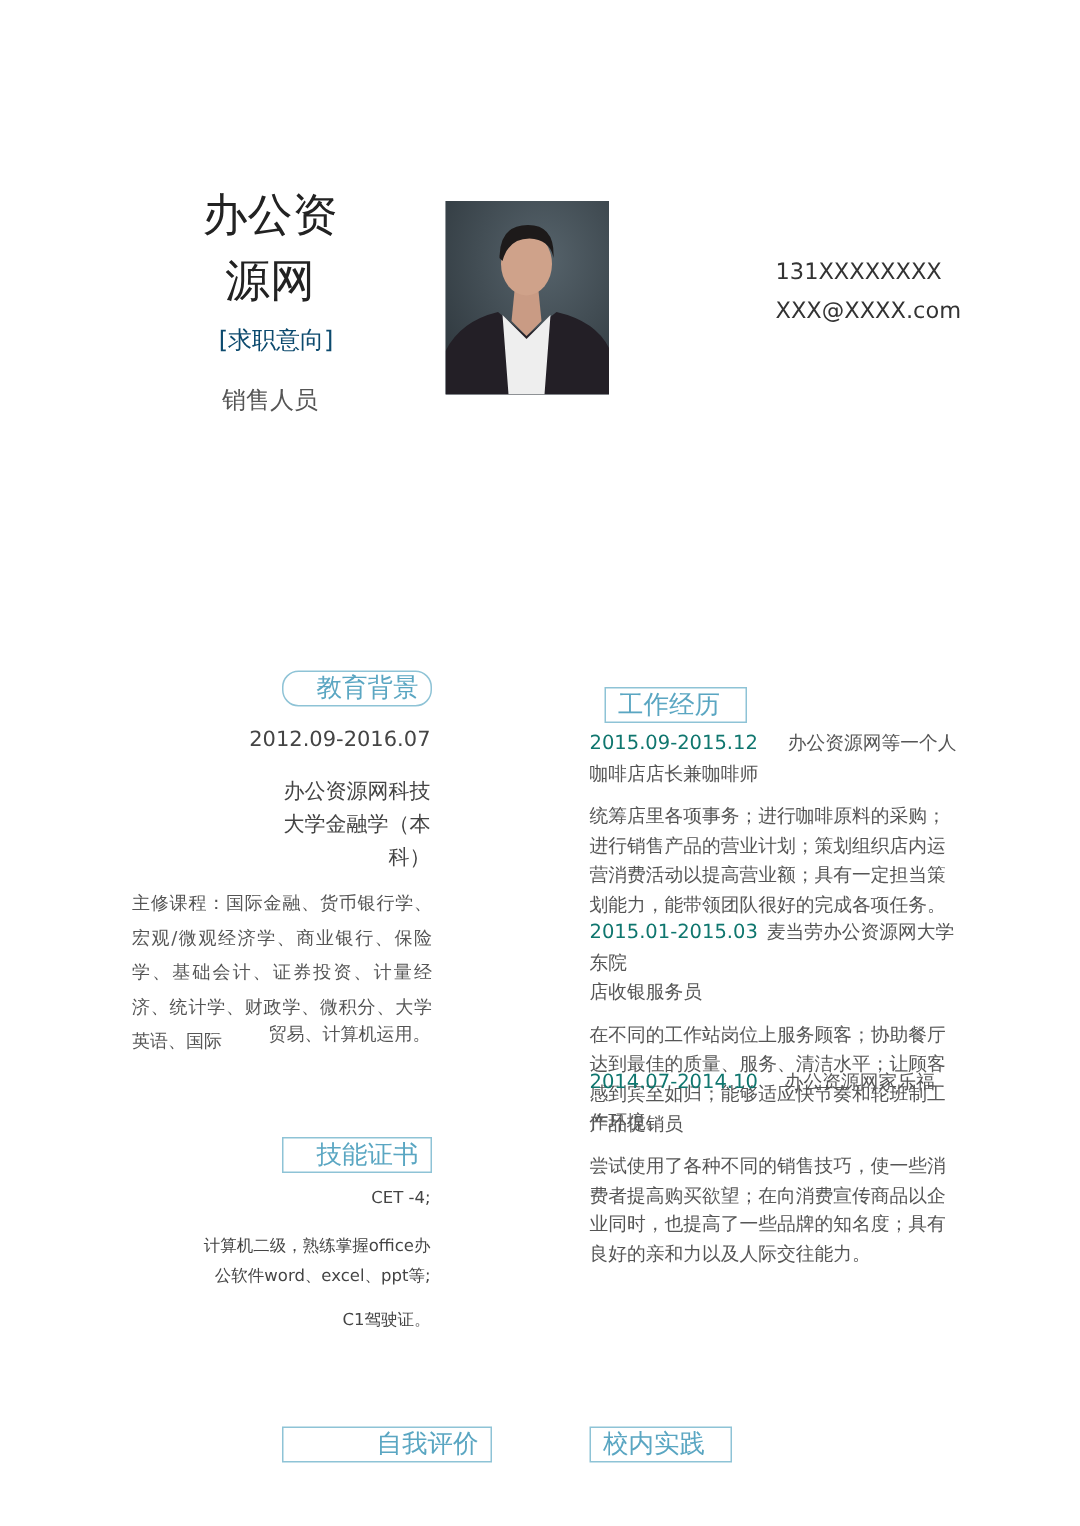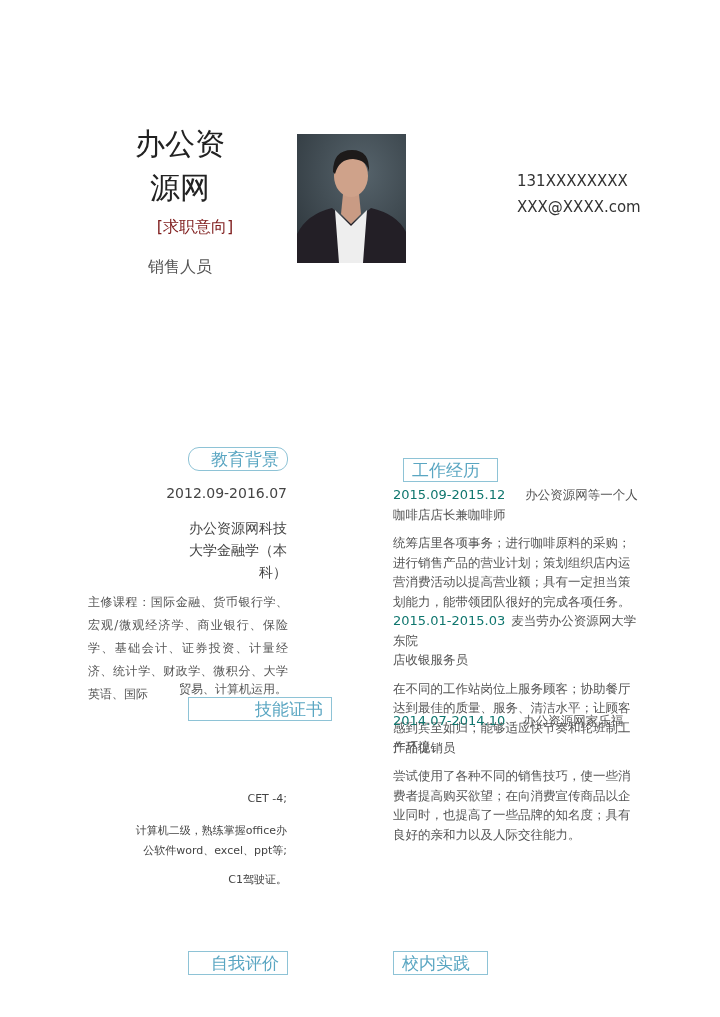--- a/index.html
+++ b/index.html
@@ -1,19 +1,19 @@
 <!DOCTYPE html>
 <html><head>
 <meta charset="utf-8">
 <style>
   html,body{margin:0;padding:0;background:#fff;}
   body{width:720px;height:1017px;position:relative;overflow:hidden;font-family:"DejaVu Sans","Liberation Sans",sans-serif;color:#555;}
   .abs{position:absolute;}
   .name{left:120px;top:122px;width:120px;text-align:center;font-size:30px;line-height:44px;color:#222;}
-  .intent{left:135px;top:217px;width:120px;text-align:center;font-size:16px;color:#7f1d1d;}
+  .intent{left:124px;top:217px;width:120px;text-align:center;font-size:16px;color:#0c4a6e;}
   .role{left:120px;top:257px;width:120px;text-align:center;font-size:16px;color:#555;}
   .photo{left:297px;top:134px;width:109px;height:129px;background:#3b454c;overflow:hidden;}
   .contact{left:517px;font-size:15px;color:#333;}
   .sec{position:absolute;height:22px;border:1.5px solid #8ec3d6;color:#5aa6c2;font-size:17px;line-height:22px;box-sizing:content-box;}
   .sec.l{left:188px;width:98px;text-align:right;padding-right:0;}
   .sec.l span{display:inline-block;padding-right:8px;}
   .sec.r{left:393px;width:93px;padding-left:0;}
   .sec.r span{display:inline-block;padding-left:8px;}
   .edu-date{left:150px;top:485px;width:137px;text-align:right;font-size:14px;color:#444;}
   .edu-school{left:150px;top:517px;width:137px;text-align:right;font-size:14px;line-height:22px;color:#444;}
@@ -56,21 +56,21 @@
 <div class="sec l" style="top:447px;border-radius:11px;"><span>教育背景</span></div>
 <div class="abs edu-date">2012.09-2016.07</div>
 <div class="abs edu-school">
   <div>办公资源网科技</div>
   <div>大学金融学（本</div>
   <div>科）</div>
 </div>
 <div class="abs edu-course">主修课程：国际金融、货币银行学、宏观/微观经济学、商业银行、保险学、基础会计、证券投资、计量经济、统计学、财政学、微积分、大学英语、国际</div>
 <div class="abs edu-course-end">贸易、计算机运用。</div>
 
-<div class="sec l" style="top:697px;padding-left:44px;"><span>技能证书</span></div>
+<div class="sec l" style="top:758px;"><span>技能证书</span></div>
 <div class="abs skill" style="top:788px;">CET -4;</div>
 <div class="abs skill" style="top:820px;">计算机二级，熟练掌握office办</div>
 <div class="abs skill" style="top:840px;">公软件word、excel、ppt等;</div>
 <div class="abs skill" style="top:869px;">C1驾驶证。</div>
 
 <div class="sec r" style="top:458px;margin-left:10px;"><span>工作经历</span></div>
 
 <div class="abs w" style="top:485px;">
   <div><span class="d">2015.09-2015.12</span><span style="display:inline-block;width:20px"></span><span>办公资源网等一个人</span></div>
   <div>咖啡店店长兼咖啡师</div>
@@ -82,14 +82,14 @@
   <div>店收银服务员</div>
   <div style="margin-top:9px;">在不同的工作站岗位上服务顾客；协助餐厅达到最佳的质量、服务、清洁水平；让顾客感到宾至如归；能够适应快节奏和轮班制工作环境。</div>
 </div>
 
 <div class="abs w" style="top:711px;">
   <div><span class="d">2014.07-2014.10</span><span style="display:inline-block;width:18px"></span><span>办公资源网家乐福</span></div>
   <div style="margin-top:7px;">产品促销员</div>
   <div style="margin-top:9px;">尝试使用了各种不同的销售技巧，使一些消费者提高购买欲望；在向消费宣传商品以企业同时，也提高了一些品牌的知名度；具有良好的亲和力以及人际交往能力。</div>
 </div>
 
-<div class="sec l" style="top:951px;"><span>自我评价</span></div>
+<div class="sec l" style="top:951px;padding-left:40px;"><span>自我评价</span></div>
 <div class="sec r" style="top:951px;"><span>校内实践</span></div>
 
 </body></html>

